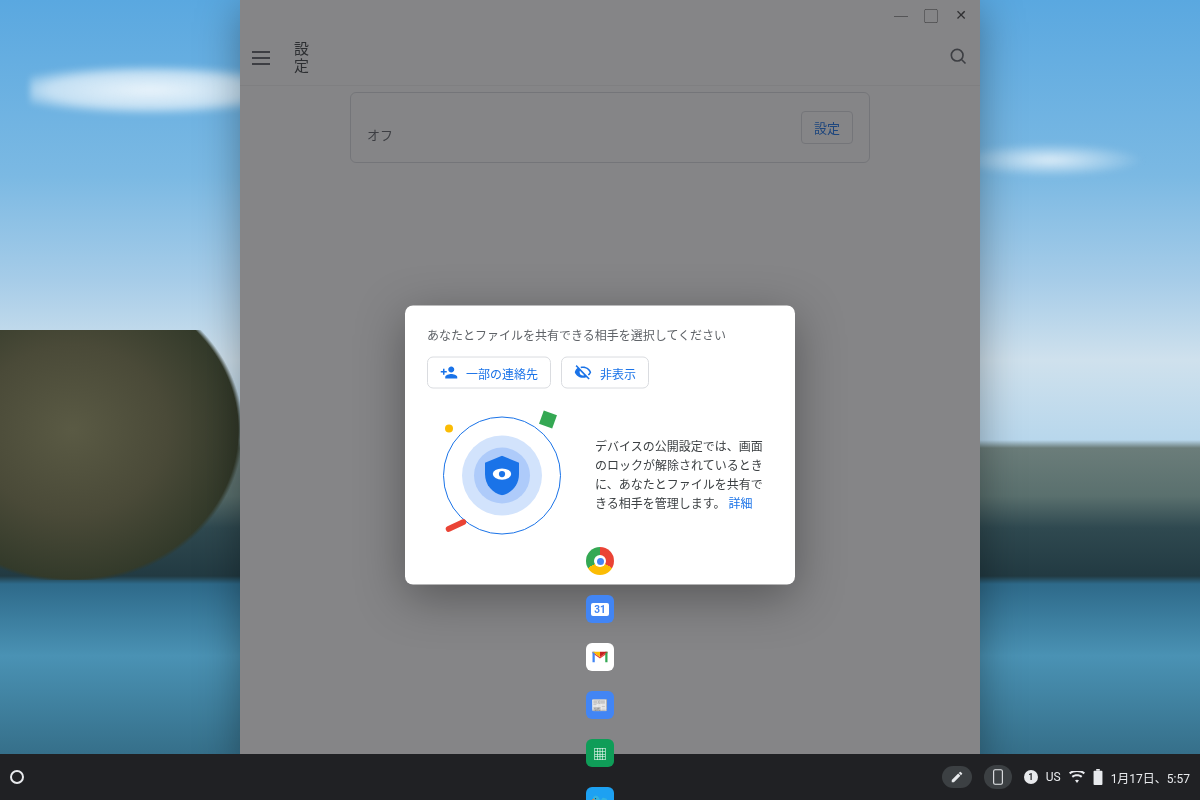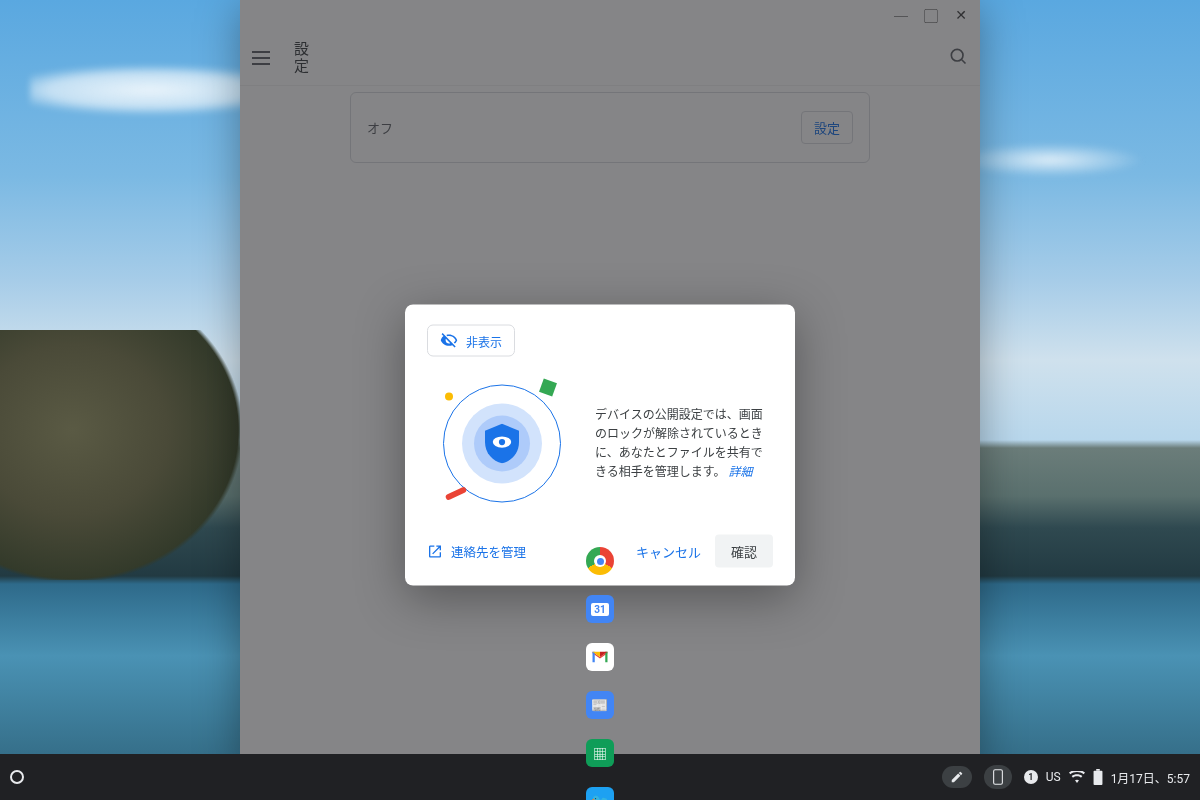--- a/index.html
+++ b/index.html
@@ -34,21 +34,21 @@
 
   .appbar { height:56px; display:flex; align-items:center; padding:0 12px; color:#202124; border-bottom:1px solid #f1f1f1;}
   .hamburger { width:24px; height:24px; margin-right:18px; display:flex; flex-direction:column; justify-content:center; gap:4px; cursor:pointer;}
   .hamburger span{ display:block; height:2px; background:#5f6368; width:18px;}
   .appbar-title { font-size:15px; color:#3c4043; line-height:1.1; width:16px;}
   .search-btn { margin-left:auto; color:#5f6368; cursor:pointer;}
 
   .content-card { margin: 0 110px 0 110px; border:1px solid #dadce0; border-radius:6px; margin-top:6px; }
   .subhdr { display:flex; align-items:center; padding:14px 16px; gap:16px; font-size:14px; color:#3c4043; }
   .back-arrow { color:#5f6368; cursor:pointer; }
-  .status-row { display:flex; align-items:center; justify-content:space-between; padding:18px 16px; font-size:13px; color:#5f6368;}
+  .status-row { display:flex; align-items:flex-end; justify-content:space-between; padding:18px 16px; font-size:13px; color:#5f6368;}
   .settings-link { color:#1a73e8; border:1px solid #dadce0; padding:6px 12px; border-radius:4px; font-size:13px; cursor:pointer;}
 
   
   .scrim { position:absolute; inset:0; background:rgba(32,33,36,0.55); }
 
   
   .dialog {
     position:absolute; left:50%; top:445px; transform:translate(-50%,-50%);
     width:390px; background:#fff; border-radius:8px;
     box-shadow: 0 12px 48px rgba(0,0,0,0.35);
@@ -67,21 +67,21 @@
   .illu-row { display:flex; gap:18px; align-items:center; margin-bottom:26px;}
   .illu { position:relative; width:150px; height:130px; flex:0 0 auto;}
   .ring1 { position:absolute; left:50%; top:50%; width:118px; height:118px; border:1.5px solid #1a73e8; border-radius:50%; transform:translate(-50%,-50%);}
   .ring2 { position:absolute; left:50%; top:50%; width:80px; height:80px; background:#d2e3fc; border-radius:50%; transform:translate(-50%,-50%);}
   .ring3 { position:absolute; left:50%; top:50%; width:56px; height:56px; background:#aecbfa; border-radius:50%; transform:translate(-50%,-50%);}
   .shield { position:absolute; left:50%; top:50%; transform:translate(-50%,-50%);}
   .sq-green { position:absolute; right:22px; top:2px; width:14px; height:14px; background:#34a853; transform:rotate(20deg);}
   .dot-yellow { position:absolute; left:18px; top:14px; width:8px; height:8px; background:#fbbc04; border-radius:50%;}
   .bar-red { position:absolute; left:18px; bottom:12px; width:22px; height:6px; background:#ea4335; border-radius:3px; transform:rotate(-25deg);}
   .dlg-desc { font-size:12px; color:#3c4043; line-height:1.6; }
-  .dlg-desc a { color:#1a73e8; text-decoration:none; cursor:pointer;font-style:italic;}
+  .dlg-desc a { color:#1a73e8; text-decoration:none; cursor:pointer;}
 
   .dlg-actions { display:flex; align-items:center; }
   .manage-link { display:flex; align-items:center; gap:8px; font-size:12.5px; color:#1a73e8; cursor:pointer;}
   .spacer { flex:1; }
   .btn-txt { font-size:13px; color:#1a73e8; padding:7px 14px; border-radius:4px; cursor:pointer;}
   .btn-filled { font-size:13px; color:#3c4043; background:#f1f3f4; padding:7px 16px; border-radius:4px; cursor:pointer;}
 
   
   .shelf { position:absolute; left:0; right:0; bottom:0; height:46px; background:#202124; display:flex; align-items:center; padding:0 10px; gap:10px; color:#e8eaed; font-size:12px;}
   .shelf-left { display:flex; align-items:center; gap:10px;}
@@ -129,22 +129,29 @@
         <span class="settings-link">設定</span>
       </div>
     </div>
 
     <div style="height:500px"></div>
   </div>
 
   <div class="scrim" style="left:240px; width:740px; top:0; height:770px; position:absolute;"></div>
 
   <div class="dialog">
+    <div class="dlg-sub">あなたとファイルを共有できる相手を選択してください</div>
 
     <div class="chips">
+      <div class="chip">
+        <svg viewBox="0 0 24 24">
+            <path d="M15 12c2.21 0 4-1.79 4-4s-1.79-4-4-4-4 1.79-4 4 1.79 4 4 4zm-9-2V7H4v3H1v2h3v3h2v-3h3v-2H6zm9 4c-2.67 0-8 1.34-8 4v2h16v-2c0-2.66-5.33-4-8-4z"></path>
+          </svg>
+        <span>一部の連絡先</span>
+      </div>
       <div class="chip">
         <svg viewBox="0 0 24 24">
             <path d="M12 6c3.79 0 7.17 2.13 8.82 5.5-.59 1.22-1.43 2.3-2.46 3.17l1.42 1.42C21.27 14.74 22.5 13 23 11.5 21.27 7.11 17 4 12 4c-1.27 0-2.49.2-3.64.57l1.65 1.65C10.66 6.09 11.32 6 12 6zM2.1 3.51L4.7 6.11C2.97 7.5 1.62 9.35 1 11.5 2.73 15.89 7 19 12 19c1.52 0 2.98-.29 4.32-.82l3.17 3.17 1.41-1.41L3.51 2.1 2.1 3.51zM12 16c-2.48 0-4.5-2.02-4.5-4.5 0-.6.12-1.17.33-1.69l5.86 5.86c-.52.21-1.09.33-1.69.33z"></path>
           </svg>
         <span>非表示</span>
       </div>
     </div>
 
     <div class="illu-row">
       <div class="illu">
@@ -159,31 +166,20 @@
         <div class="sq-green"></div>
         <div class="dot-yellow"></div>
         <div class="bar-red"></div>
       </div>
       <div class="dlg-desc">
         <span>デバイスの公開設定では、画面のロックが解除されているときに、あなたとファイルを共有できる相手を管理します。</span>
         <a>詳細</a>
       </div>
     </div>
 
-    <div class="dlg-actions">
-      <div class="manage-link">
-        <svg width="16" height="16" viewBox="0 0 24 24" fill="#1a73e8">
-            <path d="M19 19H5V5h6V3H5c-1.1 0-2 .9-2 2v14c0 1.1.9 2 2 2h14c1.1 0 2-.9 2-2v-6h-2v6zM14 3v2h3.59L7.76 14.83l1.41 1.41L19 6.41V10h2V3h-7z"></path>
-          </svg>
-        <span>連絡先を管理</span>
-      </div>
-      <div class="spacer"></div>
-      <div class="btn-txt">キャンセル</div>
-      <div class="btn-filled">確認</div>
-    </div>
   </div>
 
   <div class="shelf">
     <div class="shelf-left">
       <div class="launcher"></div>
     </div>
     <div class="shelf-center">
       <div class="app-icon" style="background:conic-gradient(#ea4335 0 120deg,#fbbc04 120deg 240deg,#34a853 240deg 360deg);">
           <div style="width:12px;height:12px;background:#fff;border-radius:50%;display:flex;align-items:center;justify-content:center;">
             <div style="width:7px;height:7px;background:#4285f4;border-radius:50%;"></div>

